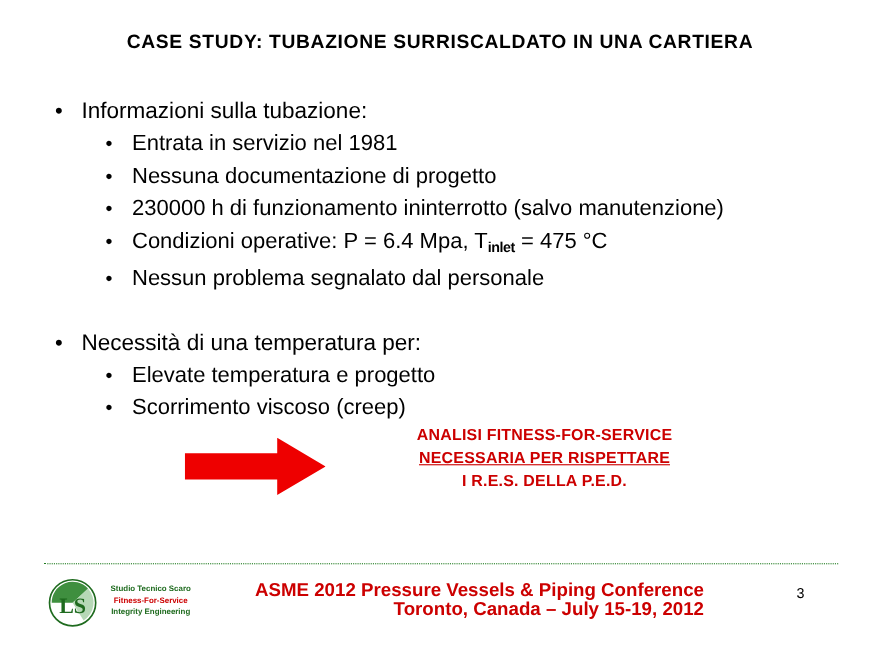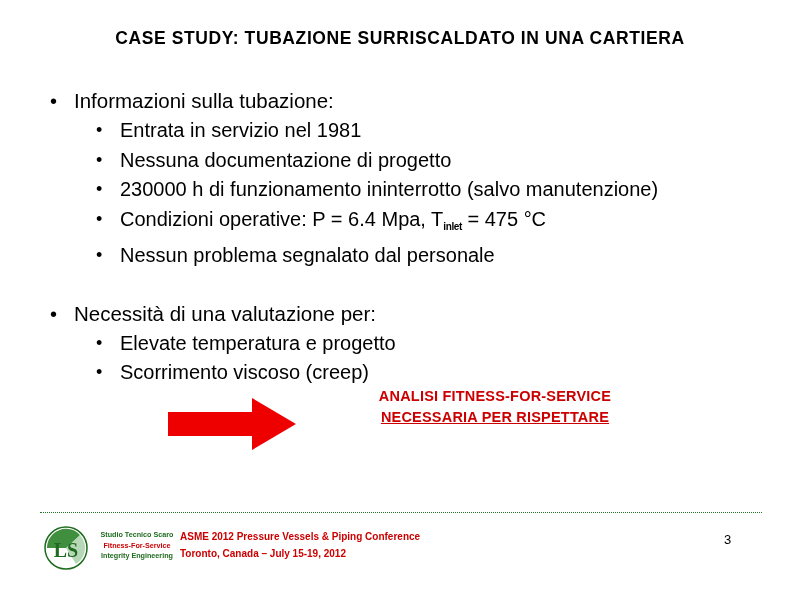--- a/index.html
+++ b/index.html
@@ -69,21 +69,21 @@
     position: absolute;
     left: 52px;
     top: 0;
     font-size: 18px;
     line-height: 29.5px;
   }
   .gap {
     height: 22px;
   }
   sub {
-    font-size: 10px;
+    font-size: 13px;
     font-weight: bold;
     letter-spacing: -0.4px;
     vertical-align: -4px;
   }
 
   
   .red-block {
     position: absolute;
     left: 330px;
     top: 386px;
@@ -115,24 +115,24 @@
     top: 512px;
     width: 722px;
     height: 0;
     border-top: 1.5px dotted #1f7a1f;
   }
   .footer-text {
     position: absolute;
     left: 180px;
     top: 528px;
     width: 460px;
-    text-align: left;
+    text-align: right;
     color: #cc0000;
     font-weight: bold;
-    font-size: 10px;
+    font-size: 17px;
     line-height: 17px;
   }
   .page-num {
     position: absolute;
     left: 724px;
     top: 532px;
     font-size: 13px;
     color: #000000;
   }
 
@@ -193,21 +193,21 @@
 
     <div class="lvl2">
       <span class="dot">•</span>
       <span>Nessun problema segnalato dal personale</span>
     </div>
 
     <div class="gap"></div>
 
     <div class="lvl1">
       <span class="dot">•</span>
-      <span>Necessità di una valutazione per:</span>
+      <span>Necessità di una temperatura per:</span>
     </div>
 
     <div class="lvl2">
       <span class="dot">•</span>
       <span>Elevate temperatura e progetto</span>
     </div>
 
     <div class="lvl2">
       <span class="dot">•</span>
       <span>Scorrimento viscoso (creep)</span>
@@ -215,20 +215,21 @@
 
   </div>
 
   <svg class="arrow" viewBox="0 0 128 52">
     <polygon points="0,14 84,14 84,0 128,26 84,52 84,38 0,38" fill="#ee0000"></polygon>
   </svg>
 
   <div class="red-block">
     <div class="red-line">ANALISI FITNESS-FOR-SERVICE</div>
     <div class="red-line underline">NECESSARIA PER RISPETTARE</div>
+    <div class="red-line">I R.E.S. DELLA P.E.D.</div>
   </div>
 
   <div class="footer-rule"></div>
 
   <div class="footer-text">
     <div>ASME 2012 Pressure Vessels &amp; Piping Conference</div>
     <div>Toronto, Canada – July 15-19, 2012</div>
   </div>
 
   <div class="page-num">3</div>

